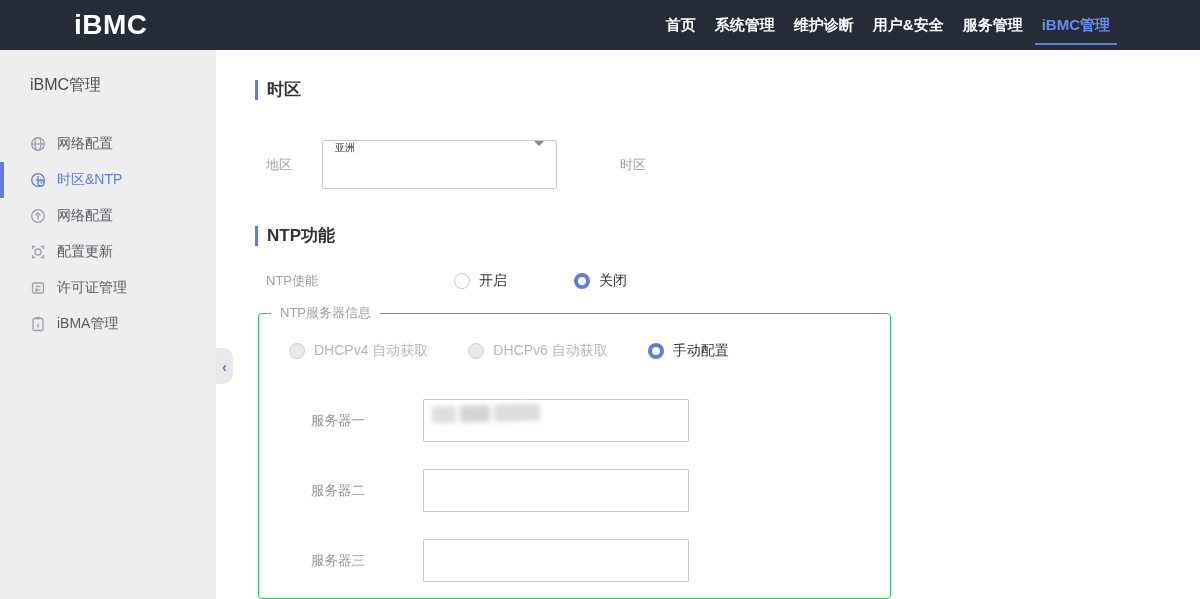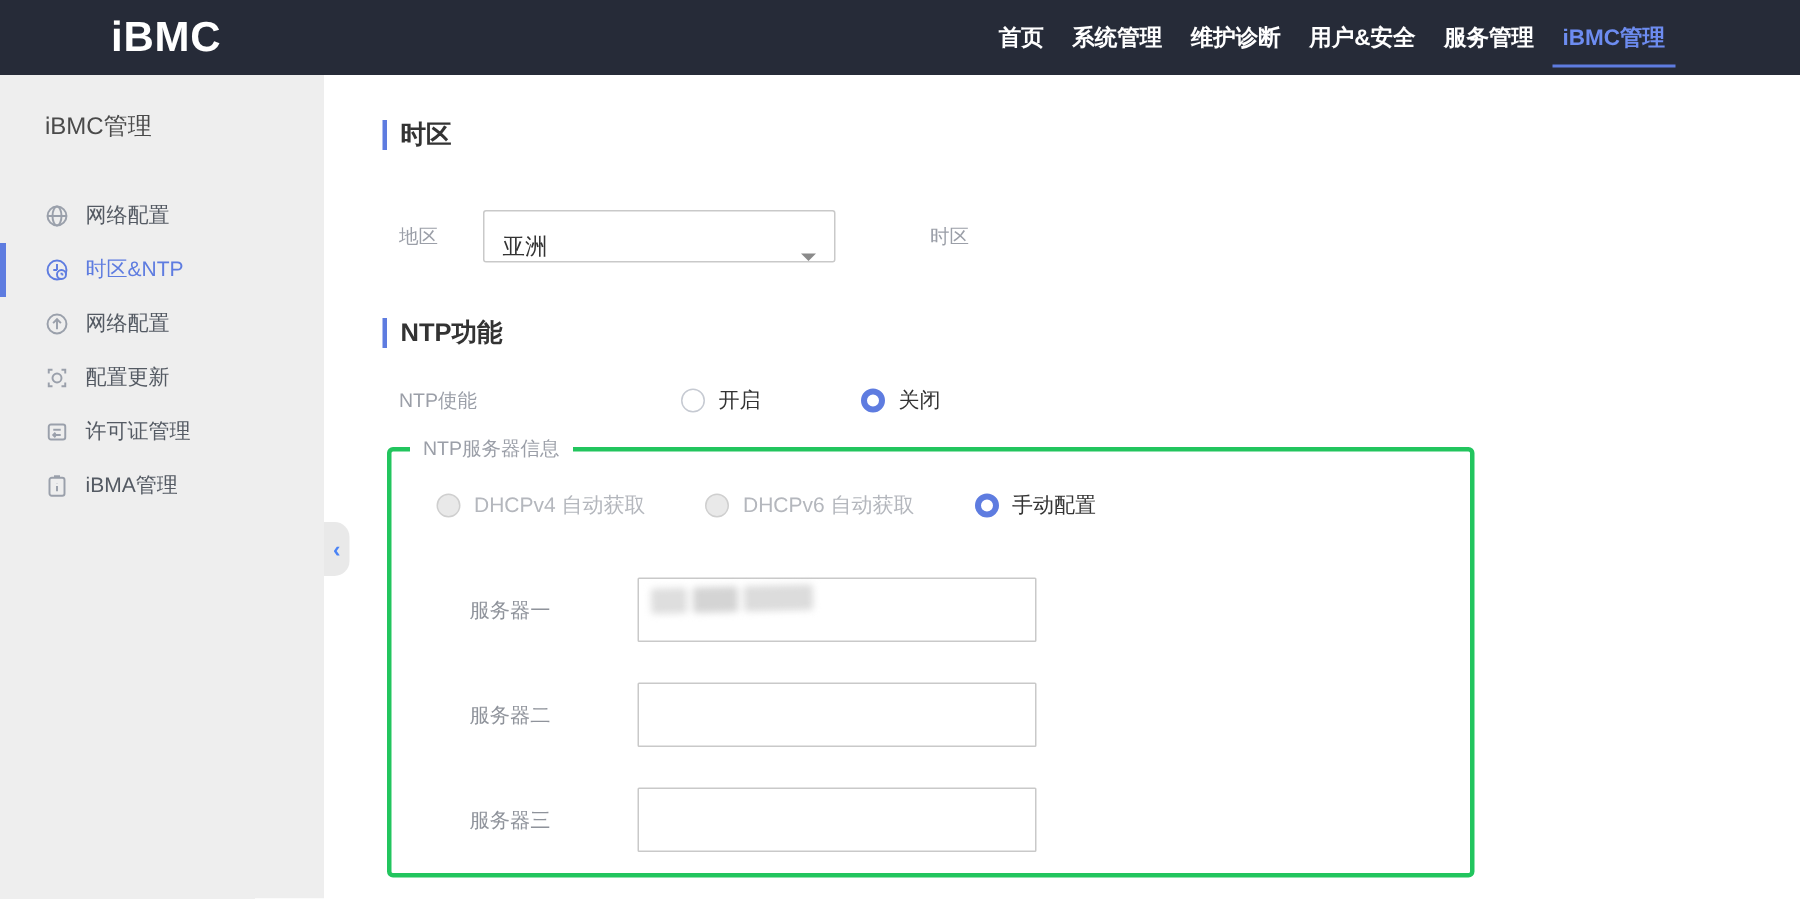--- a/index.html
+++ b/index.html
@@ -57,45 +57,45 @@
   
   .main { flex:1; padding:30px 0 0 39px; background:#fff; }
   .section-title {
     font-size:17px; font-weight:bold; color:#333;
     border-left:3px solid #5e7ce0; padding-left:9px; line-height:20px;
   }
   .form-row { display:flex; align-items:center; margin-top:40px; }
   .f-label { font-size:13px; color:#9b9fa8; }
   .lbl-region { margin-left:11px; width:56px; }
   .select {
-    width:235px; height:35px; border:1px solid #c9c9c9; border-radius:2px;
-    background:#fff; display:flex; align-items:flex-end; padding:0 12px;
-    font-size:15px; color:#333; cursor:pointer;
+    width:235px; height:49px; border:1px solid #c9c9c9; border-radius:2px;
+    background:#fff; display:flex; align-items:flex-start; padding:0 12px;
+    font-size:10px; color:#333; cursor:pointer;
   }
   .caret { margin-left:auto; width:0; height:0; border-left:5px solid transparent;
     border-right:5px solid transparent; border-top:5px solid #8a8a8a; }
   .lbl-tz { margin-left:63px; width:50px; }
 
   .ntp-title { margin-top:37px; }
   .enable-row { display:flex; align-items:center; margin-top:26px;gap:33px; }
   .enable-row .f-label { margin-left:11px; width:155px; }
 
   .radio { width:16px; height:16px; border-radius:50%; border:1px solid #c6cad2;
     background:#fff; flex:0 0 16px; cursor:pointer; }
   .radio.checked { border:4.5px solid #5e7ce0; background:#fff; }
   .radio.disabled { background:#e9e9e9; border-color:#cfcfcf; cursor:default; }
   .radio-opt { display:flex; align-items:center; gap:9px; font-size:14px; color:#333; cursor:pointer;justify-content:space-between; }
   .radio-opt.disabled { color:#b4b7bd; cursor:default; }
 
   .opt-kaiqi { margin-left:0; }
   .opt-guanbi { margin-left:34px; }
 
   fieldset.server-group {
-    margin-top:14px; margin-left:3px; width:725px; height:295px;
-    border:3px solid #22c55e; border-radius:4px; padding:0 0 0 0;
+    margin-top:14px; margin-left:3px; width:633px; height:295px;
+    border:1px solid #22c55e; border-radius:4px; padding:0 0 0 0;
   }
   fieldset.server-group legend {
     margin-left:12px; padding:0 9px; font-size:13px; color:#9b9fa8;
   }
   .mode-row { display:flex; align-items:center; margin:20px 0 0 30px; }
   .mode-row .radio-opt + .radio-opt { margin-left:40px; }
 
   .server-row { display:flex; align-items:center; margin:27px 0 0 52px; height:43px; }
   .server-row.first { margin-top:39px; }
   .server-row .f-label { width:112px; font-size:13.5px; color:#8f939b; }

